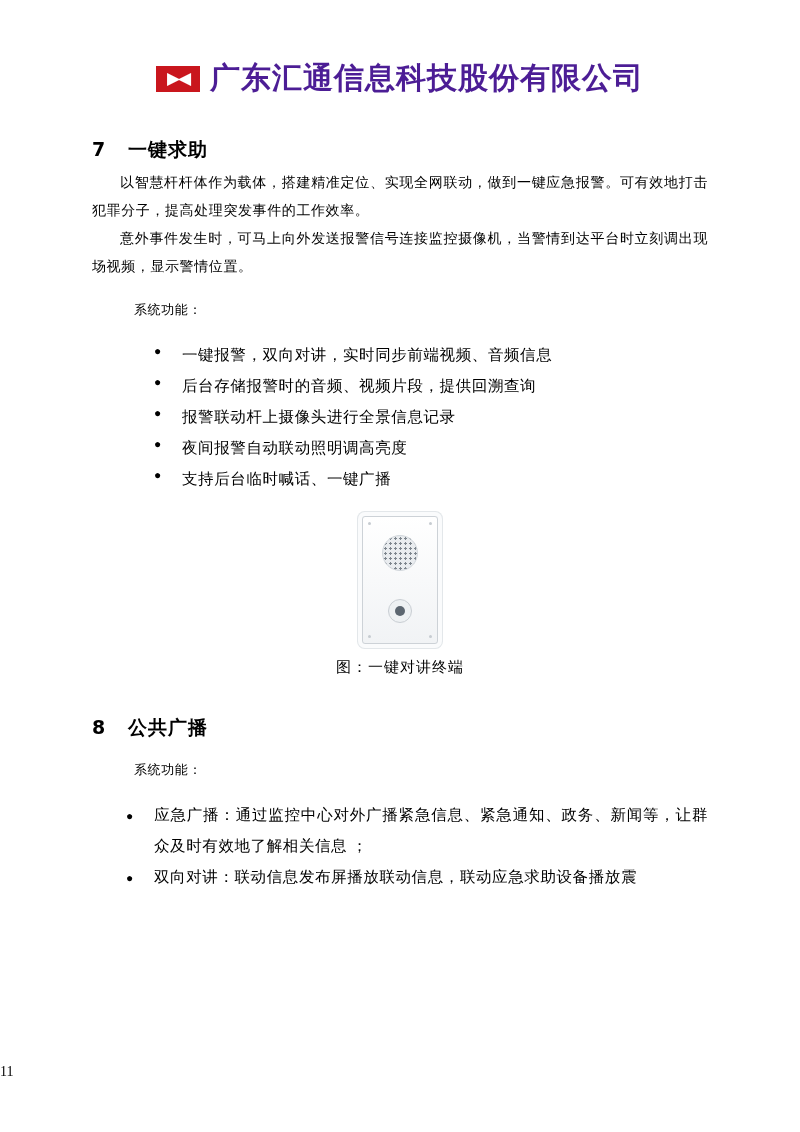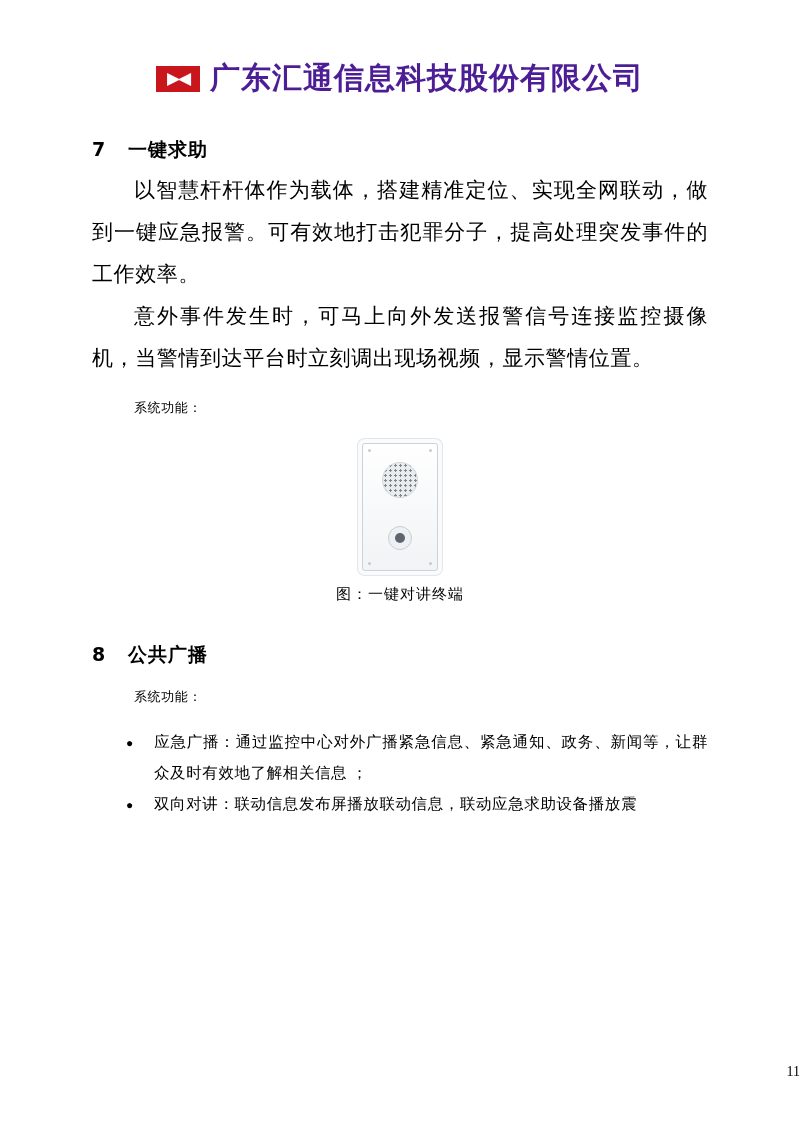--- a/index.html
+++ b/index.html
@@ -218,21 +218,21 @@
     font-weight: bold;
     margin: 38px 0 6px 0;
     letter-spacing: 1px;
     font-family: "DejaVu Sans", "Liberation Sans", sans-serif;
   }
   h2.section .num {
     display: inline-block;
     width: 36px;
   }
   p.body-text {
-    font-size: 21px;
+    font-size: 14px;
     line-height: 2.0;
     margin: 0;
     text-indent: 2em;
     letter-spacing: 0.6px;
     text-align: justify;
   }
   p.sub-label {
     font-size: 13px;
     line-height: 2.0;
     margin: 16px;
@@ -272,21 +272,21 @@
     display: inline-block;
     width: 28px;
     font-size: 12px;
     text-indent: 0;
   }
   .page-number {
     position: absolute;
     left: 0;
     right: 0;
     bottom: 52px;
-    text-align: right;
+    text-align: left;
     font-size: 14px;
   }
 </style>
 </head>
 <body>
 
 <div class="page">
 
   <div class="logo-row">
     <div class="logo-mark">
@@ -296,20 +296,27 @@
   </div>
 
 
   <h2 class="section">
     <span class="num">7</span><span>一键求助</span>
   </h2>
   <p class="body-text">以智慧杆杆体作为载体，搭建精准定位、实现全网联动，做到一键应急报警。可有效地打击犯罪分子，提高处理突发事件的工作效率。</p>
   <p class="body-text">意外事件发生时，可马上向外发送报警信号连接监控摄像机，当警情到达平台时立刻调出现场视频，显示警情位置。</p>
   <p class="sub-label">系统功能：</p>
 
+  <ul class="bullets">
+    <li>一键报警，双向对讲，实时同步前端视频、音频信息</li>
+    <li>后台存储报警时的音频、视频片段，提供回溯查询</li>
+    <li>报警联动杆上摄像头进行全景信息记录</li>
+    <li>夜间报警自动联动照明调高亮度</li>
+    <li>支持后台临时喊话、一键广播</li>
+  </ul>
 
   <div class="figure">
     <div class="intercom">
       <div class="screw s1"></div>
       <div class="screw s2"></div>
       <div class="screw s3"></div>
       <div class="screw s4"></div>
       <div class="grille"></div>
       <div class="btn-outer">
         <div class="btn-inner"></div>

